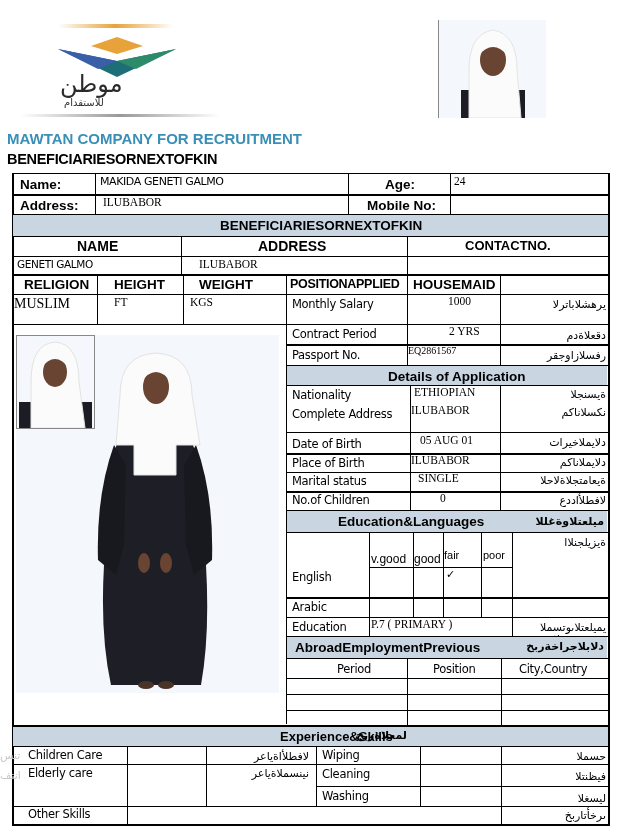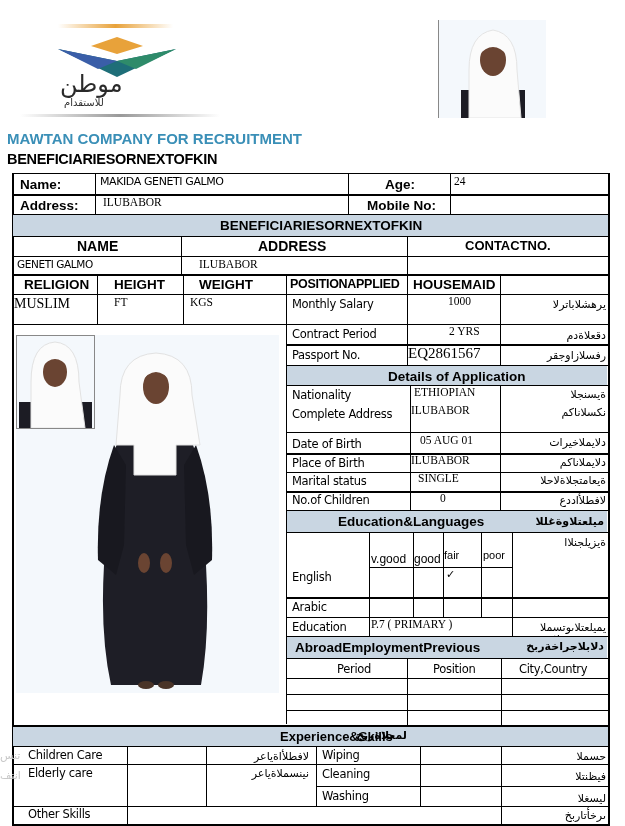--- a/index.html
+++ b/index.html
@@ -134,21 +134,21 @@
 <div class="t ser" style="left:448px;top:296px;font-size:11.5px;">1000</div>
 <div class="t ar" style="right:19px;top:299px;">يرهشلاباترلا</div>
 <div class="hline" style="left:286px;top:324px;width:322px;"></div>
 
 <div class="t sans-s" style="left:292px;top:329px;">Contract Period</div>
 <div class="t ser" style="left:449px;top:326px;font-size:11.5px;">2 YRS</div>
 <div class="t ar" style="right:19px;top:330px;">دقعلاةدم</div>
 <div class="hline thick" style="left:286px;top:344px;width:322px;"></div>
 
 <div class="t sans-s" style="left:292px;top:350px;">Passport No.</div>
-<div class="t ser" style="left:408px;top:346px;font-size:15px;">EQ2861567</div>
+<div class="t ser" style="left:408px;top:346px;font-size:10px;">EQ2861567</div>
 <div class="t ar" style="right:19px;top:350px;">رفسلازاوجقر</div>
 <div class="hline" style="left:286px;top:365px;width:322px;"></div>
 
 <div class="band" style="left:287px;top:366px;width:320px;height:19px;"></div>
 <div class="t hdr-b" style="left:388px;top:370px;font-size:13.5px;">Details of Application</div>
 <div class="hline" style="left:286px;top:385px;width:322px;"></div>
 
 <div class="vline" style="left:410px;top:385px;height:125px;"></div>
 <div class="vline" style="left:500px;top:385px;height:125px;"></div>
 

